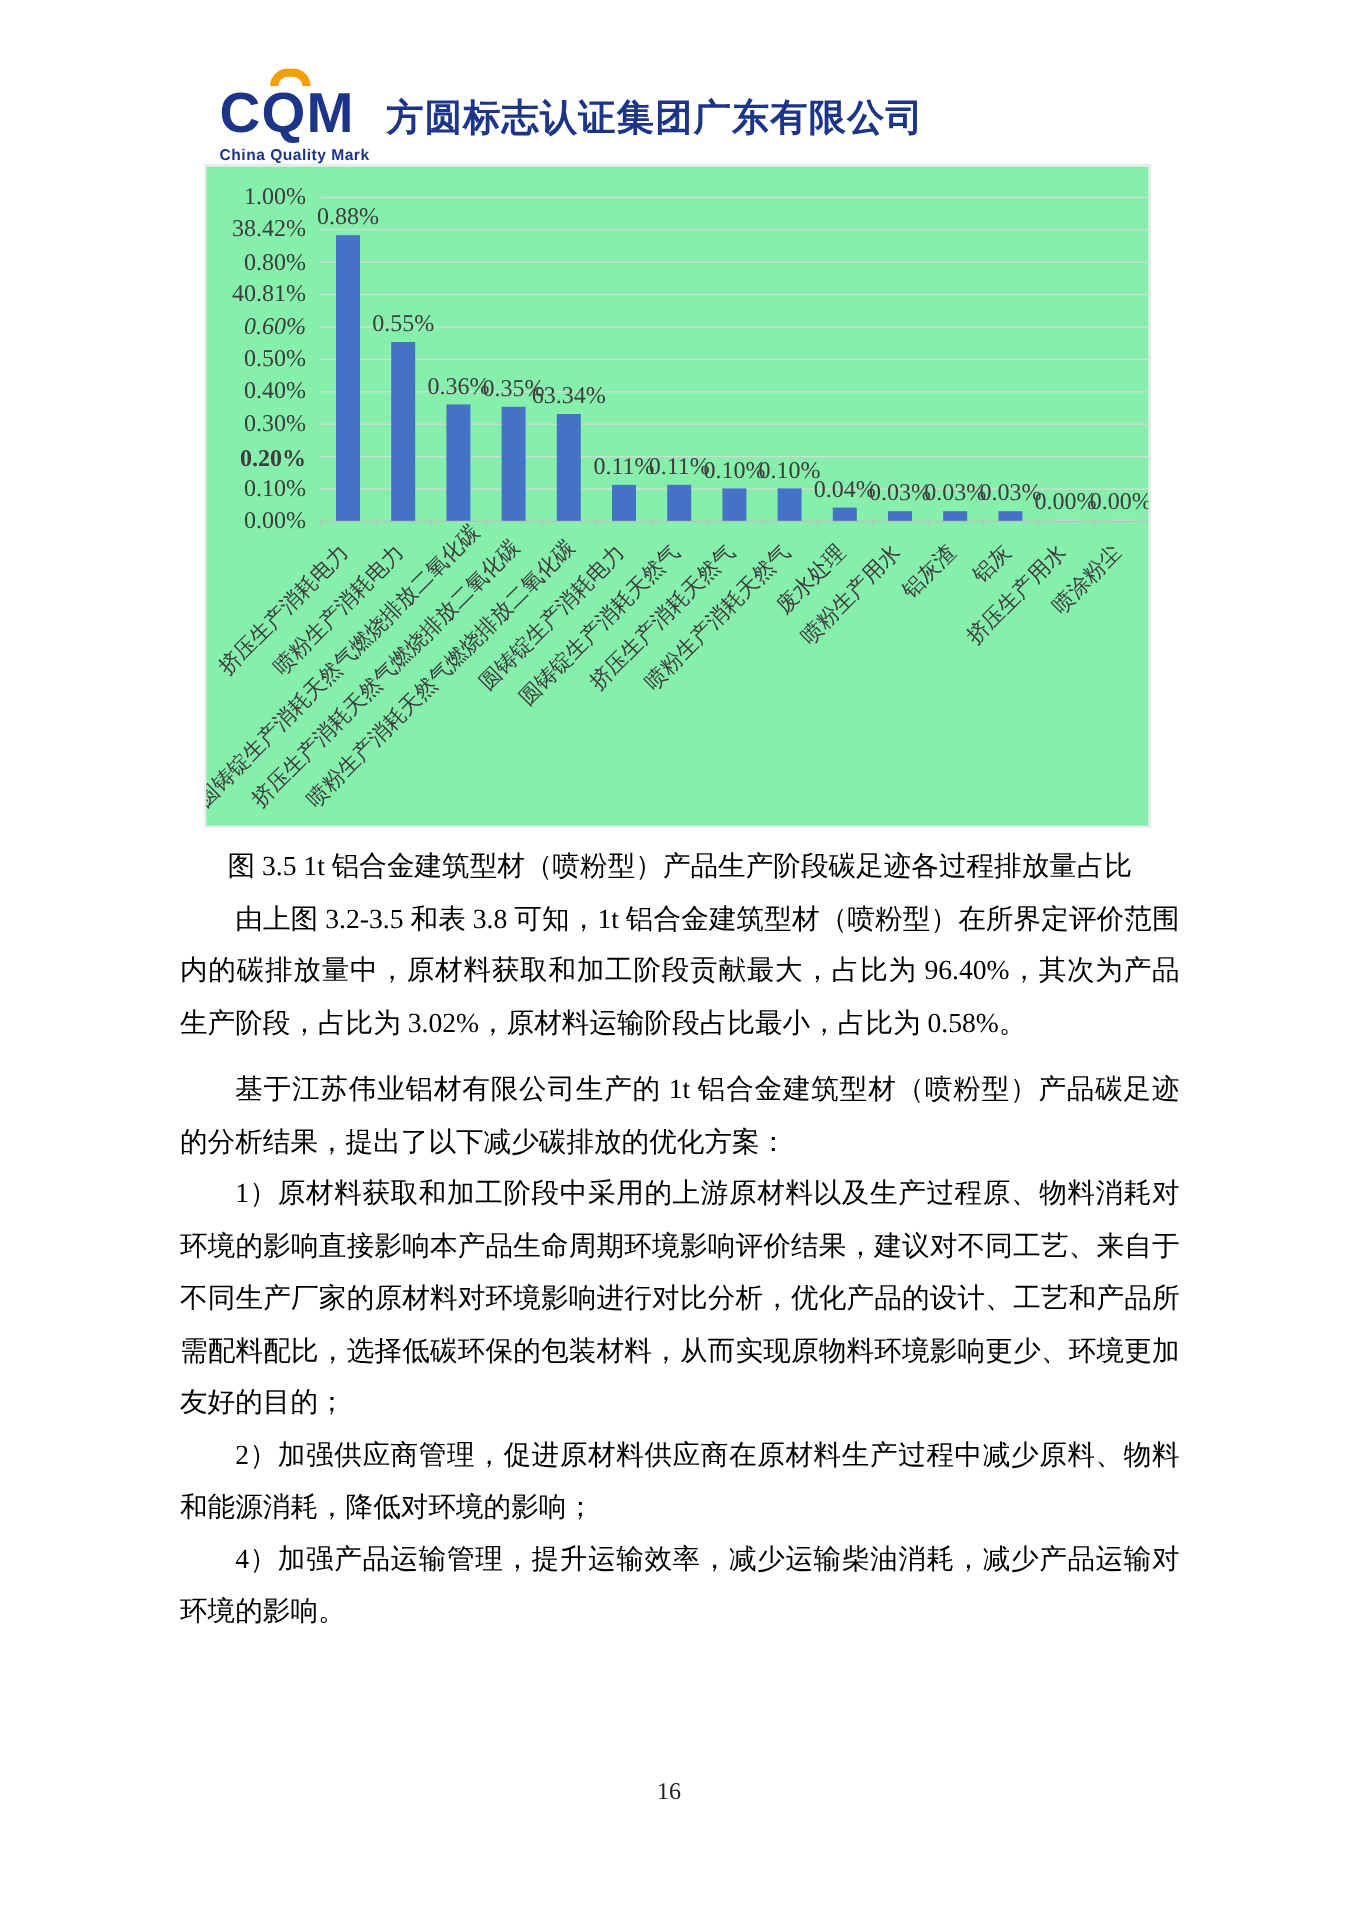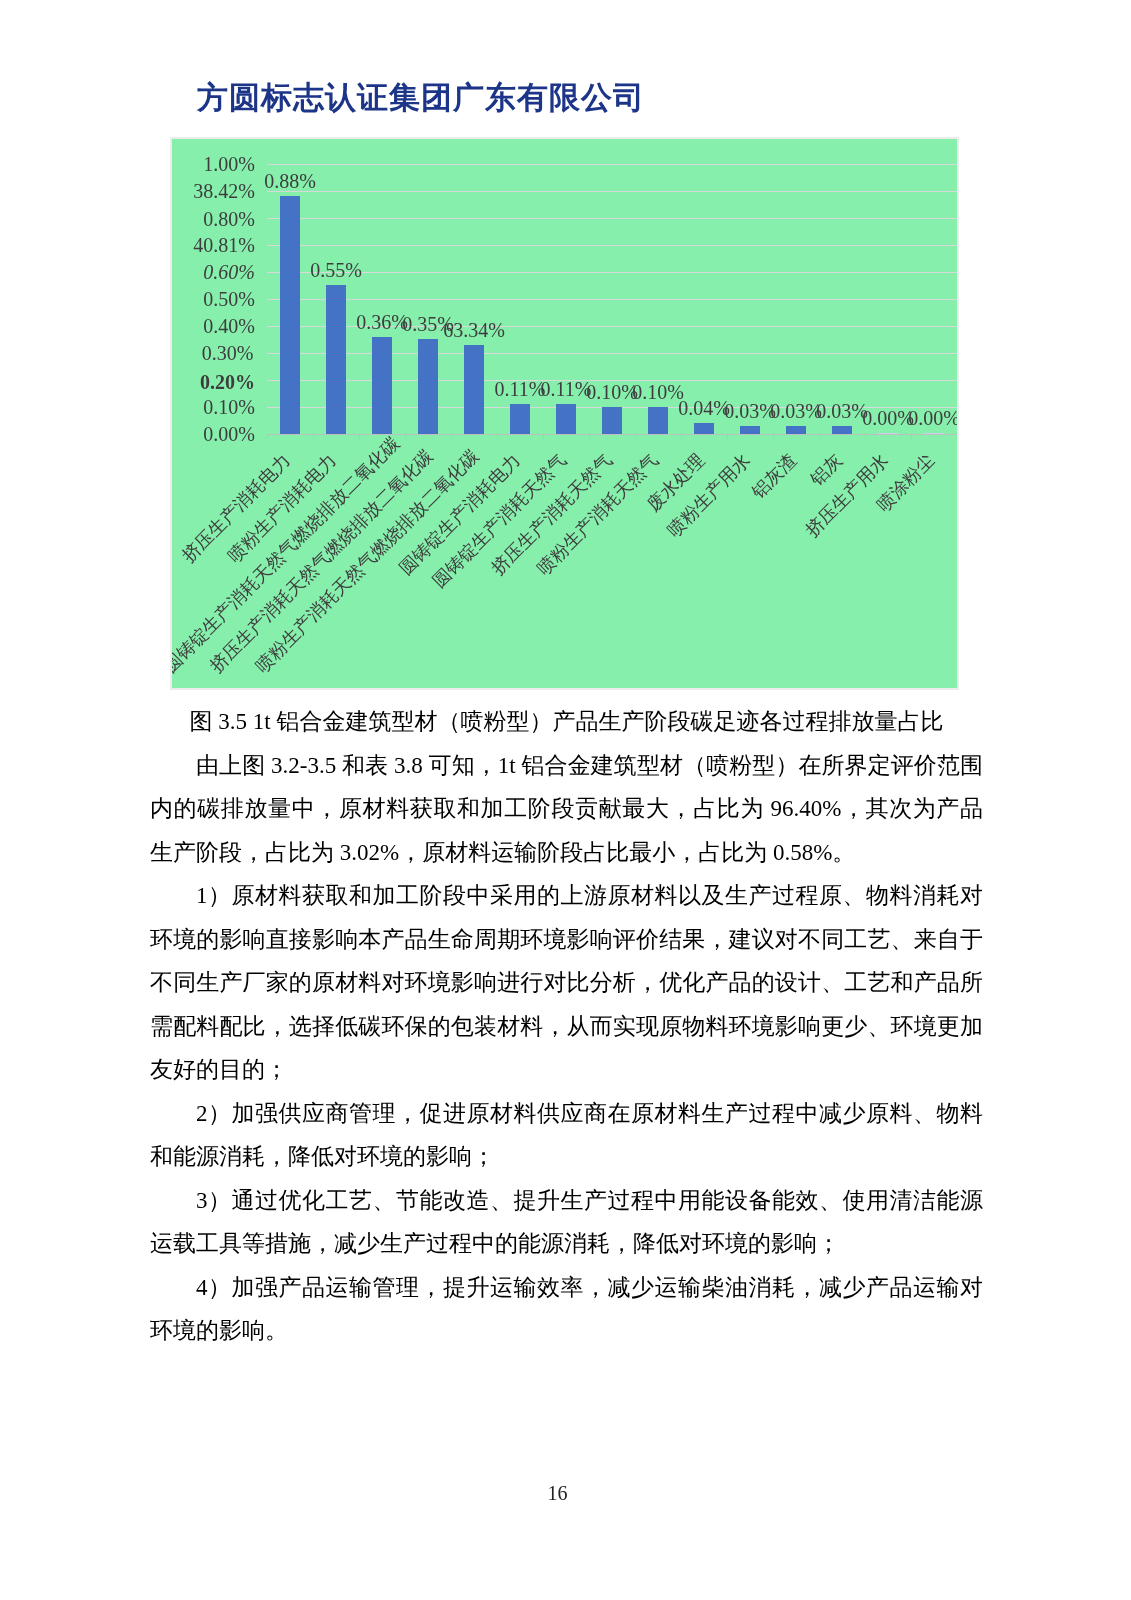--- a/index.html
+++ b/index.html
@@ -32,41 +32,46 @@
   .para.gap{margin-top:12px;}
 
   .pagenum{position:absolute;left:0;right:16px;top:1482px;text-align:center;font-size:20px;color:#222;}
 </style>
 </head>
 <body>
 
 <div class="page">
 
   <div class="header">
+    <div class="logo-left">
+      <div class="logo-arc"></div>
+      <div class="logo-cqm">CQM</div>
+      <div class="logo-sub">China Quality Mark</div>
+    </div>
     <div class="company">方圆标志认证集团广东有限公司</div>
   </div>
 
   <div class="chart">
     <div class="plot">
         <div class="gridline" style="left: 95px; top: 25px; width: 690px; background: rgb(217, 217, 217);"></div>
         <div class="ytick" style="left: 0px; top: 14px; width: 83px;">1.00%</div>
         <div class="gridline" style="left: 95px; top: 52px; width: 690px; background: rgb(217, 217, 217);"></div>
         <div class="ytick" style="left: 0px; top: 41px; width: 83px;">38.42%</div>
         <div class="gridline" style="left: 95px; top: 79px; width: 690px; background: rgb(217, 217, 217);"></div>
         <div class="ytick" style="left: 0px; top: 69px; width: 83px;">0.80%</div>
         <div class="gridline" style="left: 95px; top: 106px; width: 690px; background: rgb(217, 217, 217);"></div>
         <div class="ytick" style="left: 0px; top: 95px; width: 83px;">40.81%</div>
         <div class="gridline" style="left: 95px; top: 133px; width: 690px; background: rgb(217, 217, 217);"></div>
         <div class="ytick" style="left: 0px; top: 122px; width: 83px; font-style: italic;">0.60%</div>
         <div class="gridline" style="left: 95px; top: 160px; width: 690px; background: rgb(217, 217, 217);"></div>
         <div class="ytick" style="left: 0px; top: 149px; width: 83px;">0.50%</div>
         <div class="gridline" style="left: 95px; top: 187px; width: 690px; background: rgb(217, 217, 217);"></div>
         <div class="ytick" style="left: 0px; top: 176px; width: 83px;">0.40%</div>
         <div class="gridline" style="left: 95px; top: 214px; width: 690px; background: rgb(217, 217, 217);"></div>
-        <div class="ytick" style="left: 14px; top: 203px; width: 83px; text-align: center;">0.30%</div>
+        <div class="ytick" style="left: 0px; top: 203px; width: 83px;">0.30%</div>
         <div class="gridline" style="left: 95px; top: 241px; width: 690px; background: rgb(217, 217, 217);"></div>
         <div class="ytick" style="left: 0px; top: 232px; width: 83px; font-weight: bold;">0.20%</div>
         <div class="gridline" style="left: 95px; top: 268px; width: 690px; background: rgb(217, 217, 217);"></div>
         <div class="ytick" style="left: 0px; top: 257px; width: 83px;">0.10%</div>
         <div class="axisline" style="left: 95px; top: 295px; width: 690px; background: rgb(191, 191, 191);"></div>
         <div class="ytick" style="left: 0px; top: 284px; width: 83px;">0.00%</div>
         <div class="xtick" style="left: 95px; top: 295px; background: rgb(191, 191, 191);"></div>
         <div class="xtick" style="left: 141px; top: 295px; background: rgb(191, 191, 191);"></div>
         <div class="xtick" style="left: 187px; top: 295px; background: rgb(191, 191, 191);"></div>
         <div class="xtick" style="left: 233px; top: 295px; background: rgb(191, 191, 191);"></div>
@@ -126,21 +131,21 @@
         <div class="cat" style="left: 406px; top: 311px;">挤压生产用水</div>
         <div class="bar" style="left: 752px; top: 294px; width: 20px; height: 1px; background: rgb(201, 211, 234);"></div>
         <div class="vlabel" style="left: 717px; top: 268px; width: 90px;">0.00%</div>
         <div class="cat" style="left: 452px; top: 311px;">喷涂粉尘</div>
       </div>
   </div>
 
   <div class="main">
     <p class="caption">图 3.5 1t 铝合金建筑型材（喷粉型）产品生产阶段碳足迹各过程排放量占比</p>
     <p class="para">由上图 3.2-3.5 和表 3.8 可知，1t 铝合金建筑型材（喷粉型）在所界定评价范围内的碳排放量中，原材料获取和加工阶段贡献最大，占比为 96.40%，其次为产品生产阶段，占比为 3.02%，原材料运输阶段占比最小，占比为 0.58%。</p>
+    <p class="para gap">基于江苏伟业铝材有限公司生产的 1t 铝合金建筑型材（喷粉型）产品碳足迹的分析结果，提出了以下减少碳排放的优化方案：</p>
     <p class="para">1）原材料获取和加工阶段中采用的上游原材料以及生产过程原、物料消耗对环境的影响直接影响本产品生命周期环境影响评价结果，建议对不同工艺、来自于不同生产厂家的原材料对环境影响进行对比分析，优化产品的设计、工艺和产品所需配料配比，选择低碳环保的包装材料，从而实现原物料环境影响更少、环境更加友好的目的；</p>
     <p class="para">2）加强供应商管理，促进原材料供应商在原材料生产过程中减少原料、物料和能源消耗，降低对环境的影响；</p>
-    <p class="para">3）通过优化工艺、节能改造、提升生产过程中用能设备能效、使用清洁能源运载工具等措施，减少生产过程中的能源消耗，降低对环境的影响；</p>
     <p class="para">4）加强产品运输管理，提升运输效率，减少运输柴油消耗，减少产品运输对环境的影响。</p>
   </div>
 
   <div class="pagenum">16</div>
 
 </div>
 
 </body></html>

